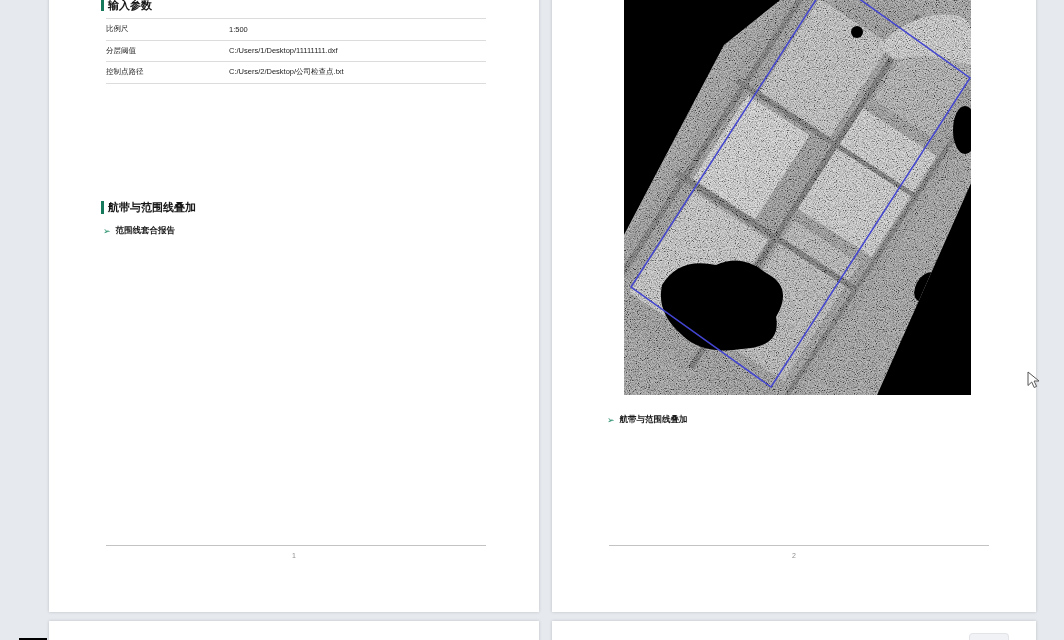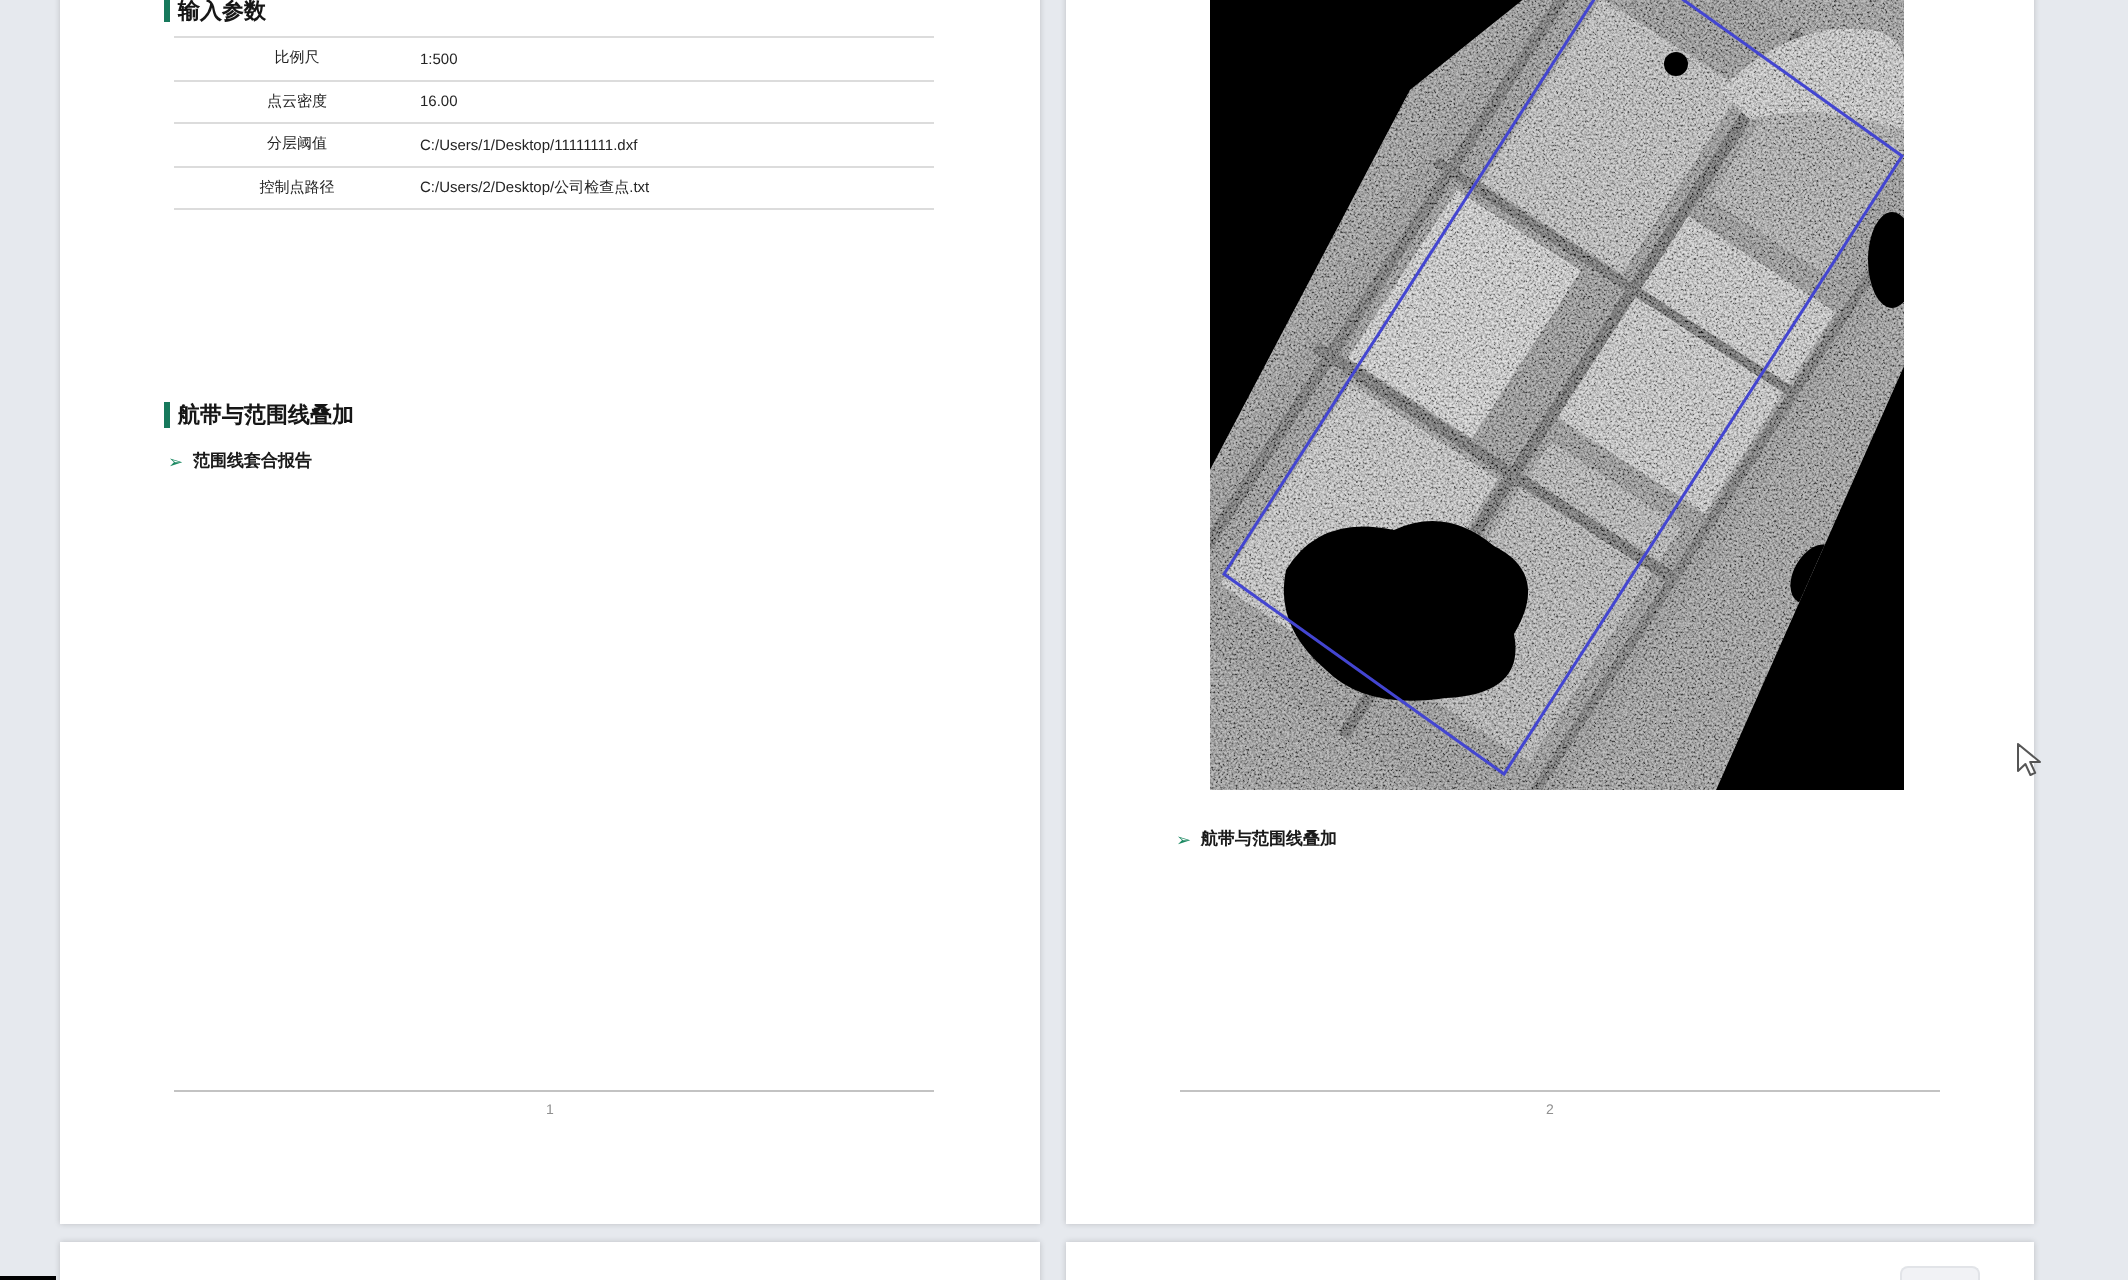--- a/index.html
+++ b/index.html
@@ -13,21 +13,21 @@
   #page2{left:533px;top:-81px;width:484px;height:693px;}
   #page3{left:30px;top:621px;width:490px;height:120px;}
   #page4{left:533px;top:621px;width:484px;height:120px;}
 
   .green-bar{position:absolute;width:3px;height:12px;background:#17795c;}
   .section-title{position:absolute;font-size:11px;font-weight:bold;color:#161616;white-space:nowrap;}
 
   .ptable{position:absolute;left:57px;top:99px;width:380px;border-top:1px solid #dcdcdc;}
   .trow{display:flex;align-items:center;height:20.6px;border-bottom:1px solid #dcdcdc;
         font-size:7.5px;color:#242424;}
-  .tlabel{width:123px;text-align:center;}
+  .tlabel{width:123px;}
   .tvalue{flex:1;}
 
   .bullet{position:absolute;display:flex;align-items:center;gap:5px;
           font-size:8.5px;font-weight:bold;color:#1a1a1a;white-space:nowrap;}
   .arrow-icon{color:#1d8a63;font-size:9px;line-height:1;}
 
   .footer-line{position:absolute;left:57px;width:380px;top:626px;height:1px;
                border-top:1px solid #c3c3c3;border-bottom:1px solid #eceverf;}
   .page-num{position:absolute;top:633px;left:0;width:100%;text-align:center;
             font-size:7px;color:#8f8f8f;}
@@ -36,34 +36,30 @@
 
   #bottom-chip{position:absolute;left:950px;top:633px;width:38px;height:8px;
                background:#f1f2f5;border:1px solid #e2e4e8;border-bottom:none;
                border-radius:4px 4px 0 0;}
   #bottom-sliver{position:absolute;left:0;top:638px;width:28px;height:2px;background:#000;}
   #cursor{position:absolute;left:1008px;top:371px;}
 </style>
 </head>
 <body>
 
-<div style="position:absolute;inset:0;">
+<div style="position:absolute;inset:0;margin-left:19px;">
 
   <div class="page" id="page1">
     <div class="green-bar" style="left:52px;top:80px;"></div>
     <div class="section-title" style="left:59px;top:79px;">输入参数</div>
 
     <div class="ptable">
       <div class="trow">
         <span class="tlabel">比例尺</span>
         <span class="tvalue">1:500</span>
-      </div>
-      <div class="trow">
-        <span class="tlabel">点云密度</span>
-        <span class="tvalue">16.00</span>
       </div>
       <div class="trow">
         <span class="tlabel">分层阈值</span>
         <span class="tvalue">C:/Users/1/Desktop/11111111.dxf</span>
       </div>
       <div class="trow">
         <span class="tlabel">控制点路径</span>
         <span class="tvalue">C:/Users/2/Desktop/公司检查点.txt</span>
       </div>
     </div>

